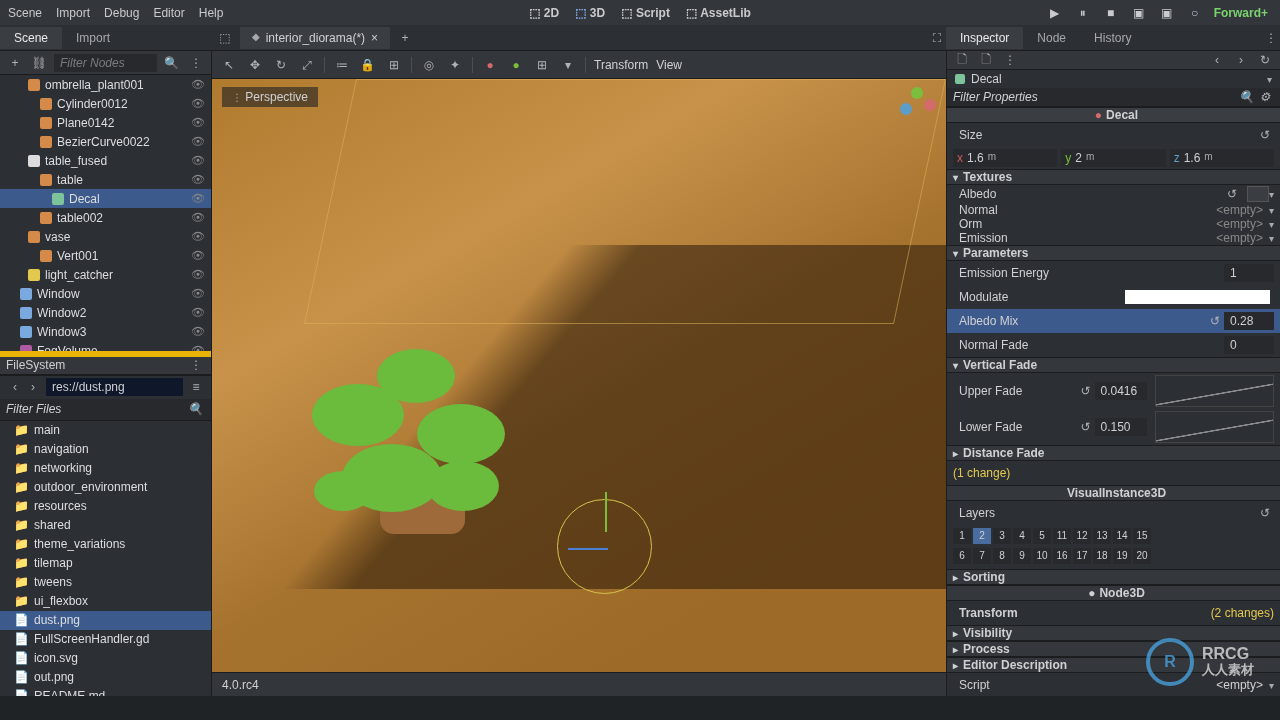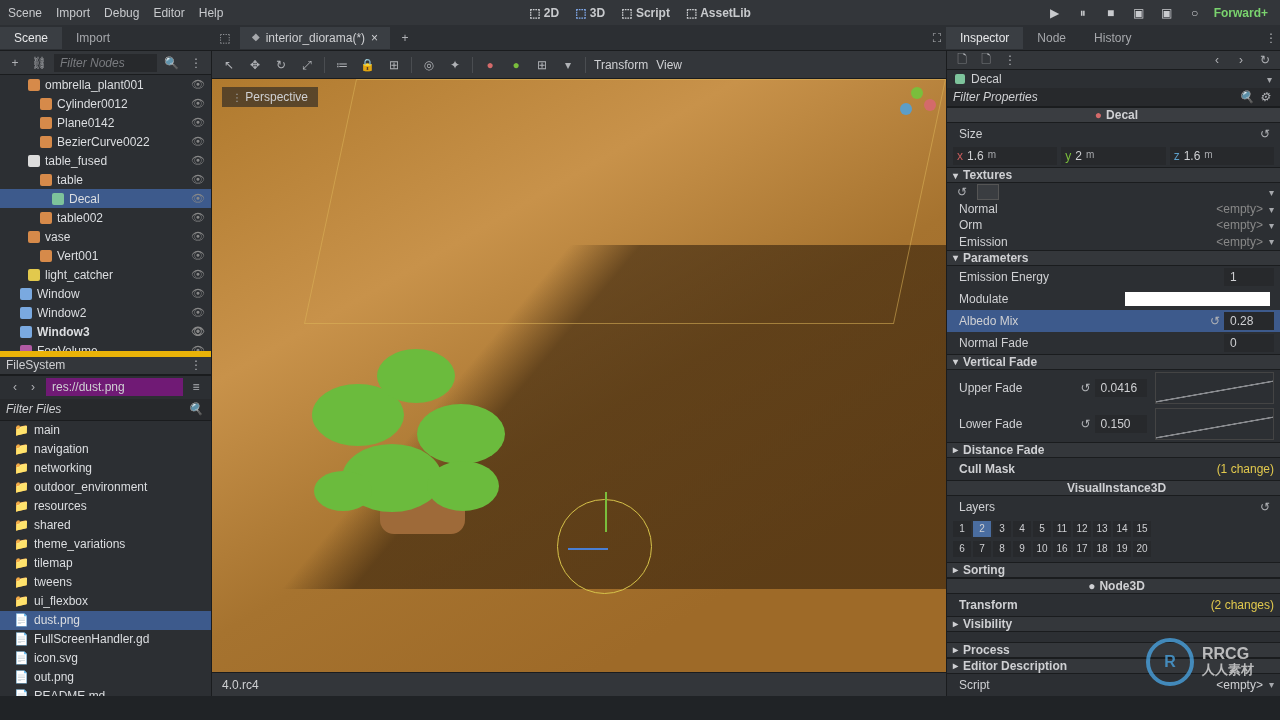--- a/index.html
+++ b/index.html
@@ -41,21 +41,21 @@
 .pot{position:absolute;left:108px;top:130px;width:85px;height:55px;background:#9e6a39;border-radius:14px}
 .gizmo{position:absolute;left:345px;top:420px;width:95px;height:95px;border:1px solid #d6c24a;border-radius:50%}
 .gizmo::before{content:"";position:absolute;left:50%;top:-8px;width:2px;height:40px;background:#7abe3c}
 .gizmo::after{content:"";position:absolute;left:10px;top:52%;width:40px;height:2px;background:#4a7fd4}
 .bbox{position:absolute;border:1px solid rgba(220,180,90,.55)}
 .counter{position:absolute;top:554px;left:45%;color:#555;font-size:12px}
 .axis-widget{position:absolute;right:8px;top:8px;width:42px;height:42px}
 .axis-widget .dot{position:absolute;width:12px;height:12px;border-radius:50%}
 .bottom-bar{height:24px;background:#33363a;display:flex;align-items:center;justify-content:space-between;padding:0 10px;border-top:1px solid #1a1c1e}
 .bottom-bar .panels{display:flex;gap:18px}
-.insp-row{display:flex;align-items:center;height:22px;padding:4px 6px}
+.insp-row{display:flex;align-items:center;height:22px;padding:12px 6px}
 .insp-row .lbl{flex:1;padding-left:6px}
 .insp-row .val{background:#27292c;padding:2px 6px;min-width:50px;text-align:left}
 .sect{background:#34373b;height:20px;display:flex;align-items:center;padding-left:6px;color:#d5d6d9;font-weight:bold;border-bottom:1px solid #1a1c1e;border-top:1px solid #1a1c1e}
 .sect .arrow{margin-right:5px;font-size:10px}
 .sect.center{justify-content:center;color:#c79eda;background:#3a3d41}
 .sect.center2{justify-content:center;color:#9ec4e6}
 .size-row{display:flex;gap:4px;padding:2px 6px}
 .size-row .cell{flex:1;background:#27292c;padding:2px 4px;display:flex;gap:4px}
 .size-row .ax{color:#c85c5c}.size-row .ax.y{color:#7abe3c}.size-row .ax.z{color:#5c9ec8}
 .tex-row{display:flex;align-items:center;height:22px;padding:0 6px}
@@ -198,41 +198,41 @@
         <div class="tree-row" style="padding-left: 20px;">
           <span class="icon i-node"></span>
           <span class="label">Window</span>
           <span class="vis">👁</span>
         </div>
         <div class="tree-row" style="padding-left: 20px;">
           <span class="icon i-node"></span>
           <span class="label">Window2</span>
           <span class="vis">👁</span>
         </div>
-        <div class="tree-row" style="padding-left: 20px; font-weight: bold;">
+        <div class="tree-row" style="padding-left: 20px;">
           <span class="icon i-node"></span>
           <span class="label">Window3</span>
           <span class="vis">👁</span>
         </div>
         <div class="tree-row" style="padding-left: 20px;">
           <span class="icon i-fog"></span>
           <span class="label">FogVolume</span>
           <span class="vis">👁</span>
         </div>
       </div>
 
     <div class="panel-head" style="border-top:6px solid #eab308">
       <span>FileSystem</span>
       <div style="flex:1"></div>
       <span class="tb-btn">⋮</span>
     </div>
     <div class="fs-path">
       <span class="tb-btn">‹</span>
       <span class="tb-btn">›</span>
-      <div style="flex:1;background:#701a75;padding:2px 6px;margin:0 4px">res://dust.png</div>
+      <div style="flex:1;background:#0f172a;padding:2px 6px;margin:0 4px">res://dust.png</div>
       <span class="tb-btn">≡</span>
     </div>
     <div class="filter">
       <span>Filter Files</span>
       <div style="flex:1"></div>
       <span class="tb-btn">🔍</span>
     </div>
     <div class="tree fs-list" id="fs-tree">
         <div class="tree-row">
           <span style="margin-right:5px">📁</span>
@@ -396,20 +396,21 @@
           <span>1.6</span>
           <span class="mini">m</span>
         </div>
     </div>
 
     <div class="sect">
         <span class="arrow">▾</span>
         <span>Textures</span>
       </div>
     <div class="tex-row">
+      <span class="lbl">Albedo</span>
       <span class="tb-btn">↺</span>
       <span class="tex-albedo"></span>
       <span class="mini" style="margin-left:auto">▾</span>
     </div>
     <div class="tex-row">
         <span class="lbl">Normal</span>
         <span class="empty">&lt;empty&gt;</span>
         <span class="mini" style="margin-left:6px">▾</span>
       </div>
     <div class="tex-row">
@@ -460,21 +461,20 @@
       <span class="tb-btn">↺</span>
       <span class="val" style="width:52px">0.150</span>
       <div class="curve"></div>
     </div>
 
     <div class="sect">
         <span class="arrow">▸</span>
         <span>Distance Fade</span>
       </div>
     <div class="insp-row">
-        <span class="lbl" style="font-weight:bold">Cull Mask</span>
         <span class="changes">(1 change)</span>
       </div>
 
     <div class="sect center2">
         <span>VisualInstance3D</span>
       </div>
     <div class="insp-row">
         <span class="lbl">Layers</span>
         <span class="tb-btn">↺</span>
       </div>

